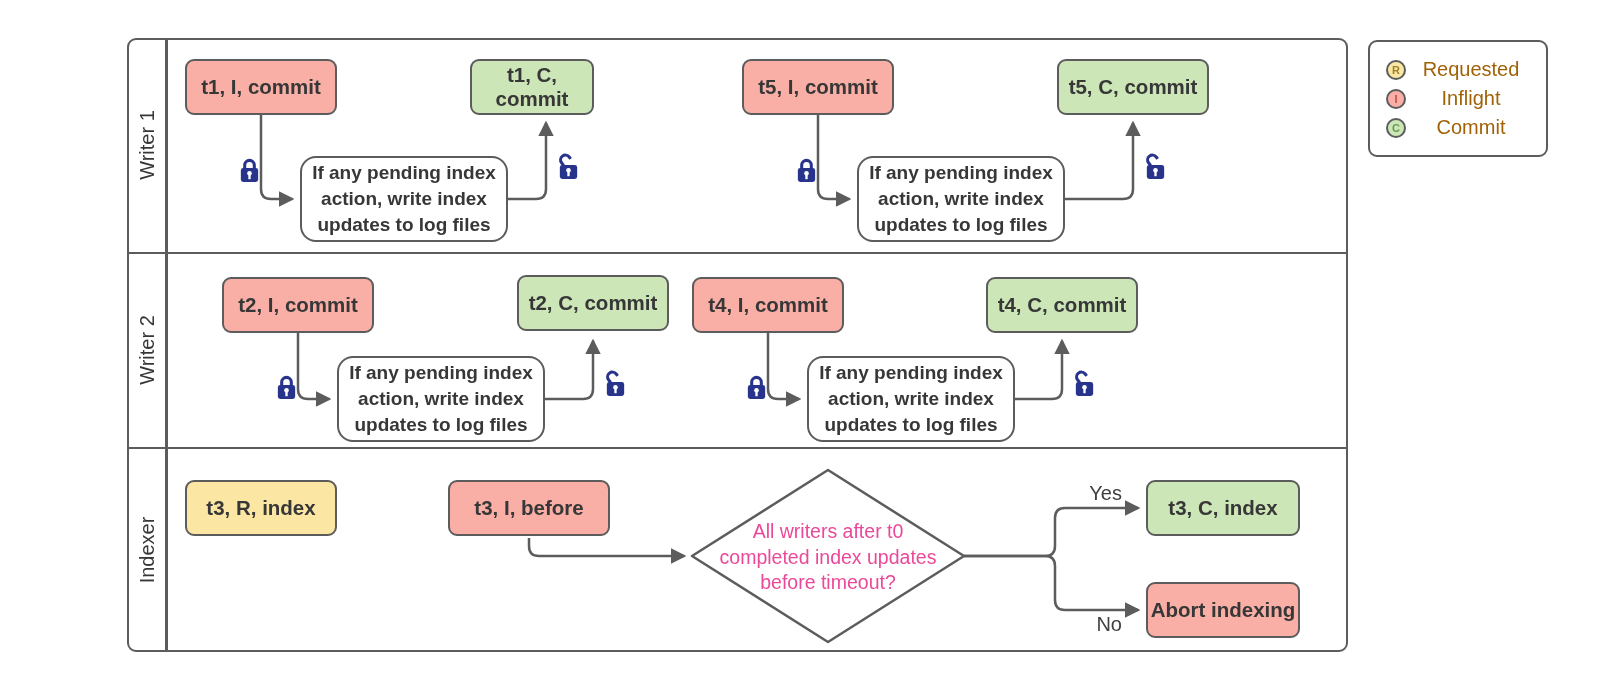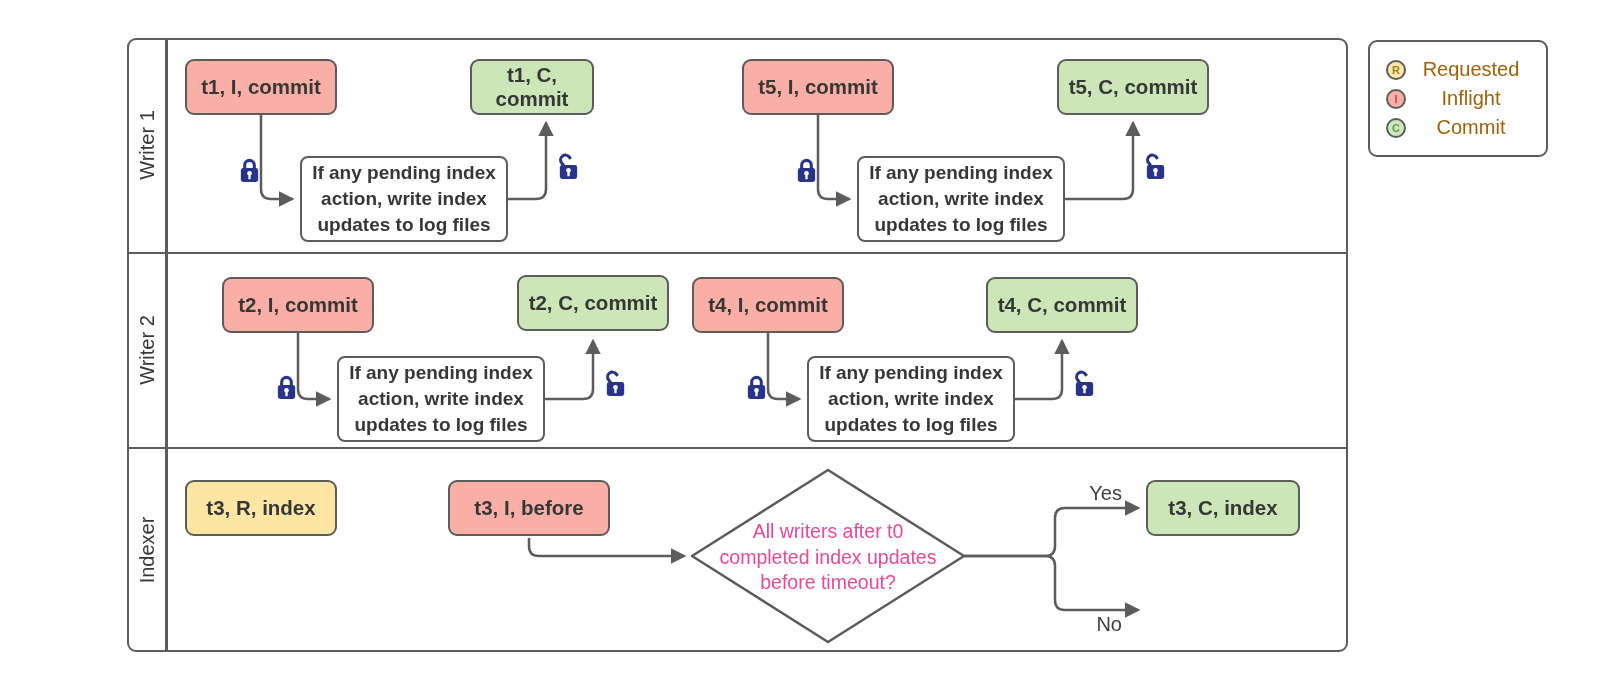--- a/index.html
+++ b/index.html
@@ -34,21 +34,21 @@
     position:absolute;height:56px;box-sizing:border-box;
     border:2.5px solid var(--node-stroke);border-radius:9px;
     display:flex;align-items:center;justify-content:center;
     font-size:20.5px;color:#373737;text-align:center;font-weight:bold;
   }
   .node.inflight{background:var(--inflight-fill);}
   .node.commit{background:var(--commit-fill);}
   .node.requested{background:var(--requested-fill);}
   .node.cond{
     height:86px;background:#ffffff;font-size:19px;line-height:1.38;
-    padding:0 6px;border-radius:8px;
+    padding:0 6px;border-radius:16px;
   }
   .diamond-text{
     position:absolute;left:712px;top:519px;width:232px;
     font-size:19.5px;line-height:1.32;text-align:center;color:#ec4899;
   }
   .branch-label{
     position:absolute;width:64px;text-align:right;
     font-size:20px;color:#404040;
   }
   .lock{position:absolute;overflow:visible;}
@@ -123,20 +123,21 @@
   <div class="node inflight" style="left:692px;top:277px;width:152px">t4, I, commit</div>
   <div class="node cond" style="left:807px;top:356px;width:208px">If any pending index action, write index updates to log files</div>
   <div class="node commit" style="left:986px;top:277px;width:152px">t4, C, commit</div>
 
   <div class="node requested" style="left:185px;top:480px;width:152px">t3, R, index</div>
   <div class="node inflight" style="left:448px;top:480px;width:162px">t3, I, before</div>
   <div class="diamond-text">All writers after t0 completed index updates before timeout?</div>
   <div class="branch-label" style="left:1058px;top:482px">Yes</div>
   <div class="branch-label" style="left:1058px;top:613px">No</div>
   <div class="node commit" style="left:1146px;top:480px;width:154px">t3, C, index</div>
+  <div class="node inflight" style="left:1146px;top:582px;width:154px">Abort indexing</div>
 
   <svg class="lock" style="left:237px;top:155px" width="25" height="29" viewBox="0 0 26 30">
     <path d="M8 14 V10.5 a5 5 0 0 1 10 0 V14" fill="none" stroke="#28338c" stroke-width="3.2"></path>
     <rect x="4" y="13.5" width="18" height="14.5" rx="2.5" fill="#28338c"></rect>
     <circle cx="13" cy="19" r="2.4" fill="#fff"></circle>
       <rect x="11.8" y="20.5" width="2.4" height="4.6" fill="#fff"></rect>
   </svg>
   <svg class="lock" style="left:794px;top:155px" width="25" height="29" viewBox="0 0 26 30">
     <path d="M8 14 V10.5 a5 5 0 0 1 10 0 V14" fill="none" stroke="#28338c" stroke-width="3.2"></path>
     <rect x="4" y="13.5" width="18" height="14.5" rx="2.5" fill="#28338c"></rect>

